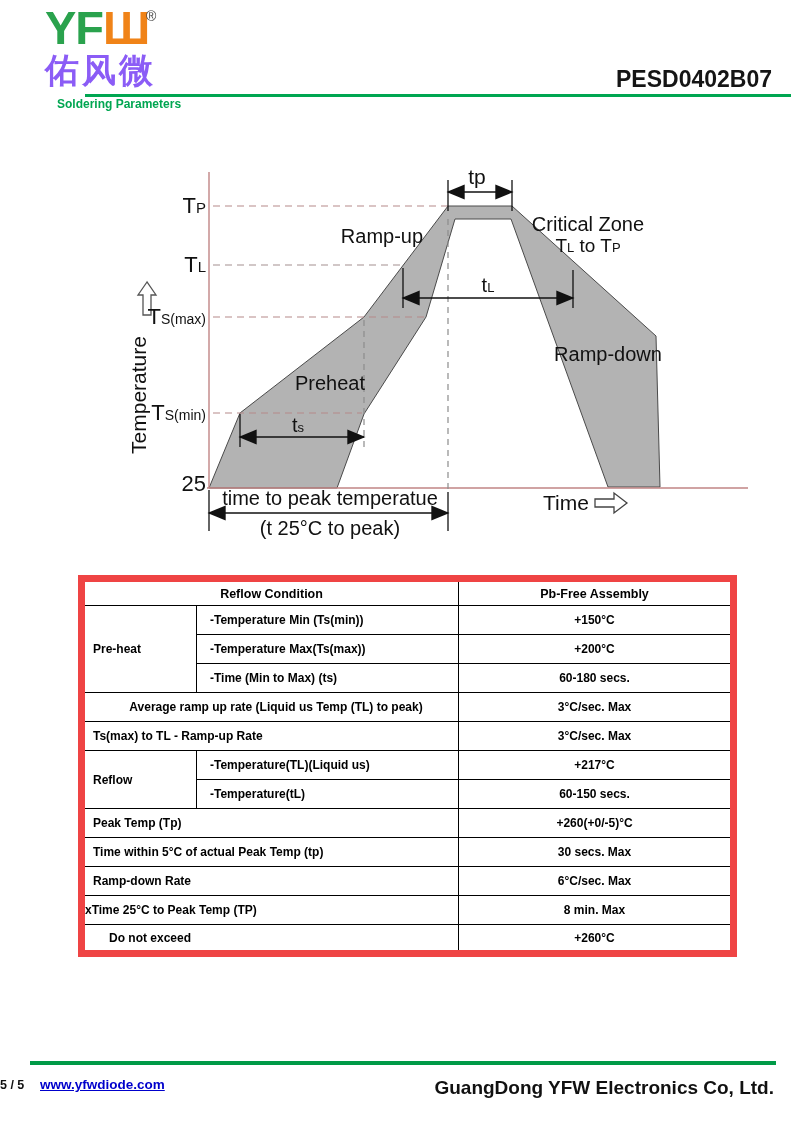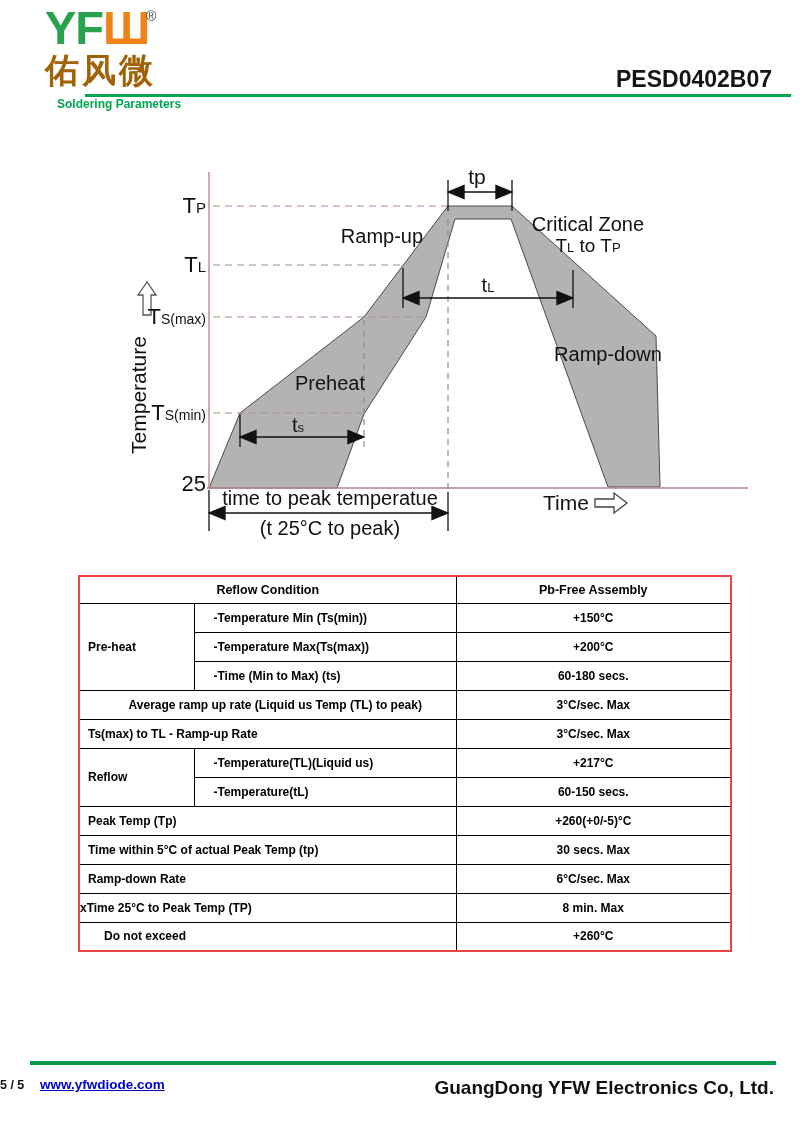--- a/index.html
+++ b/index.html
@@ -5,38 +5,38 @@
   html,body{margin:0;padding:0;background:#e8e8e8;}
   .page{
     position:relative;width:800px;height:1131px;background:#ffffff;
     font-family:"Liberation Sans",sans-serif;overflow:hidden;margin:0 auto;
   }
   
   .logo-main{position:absolute;left:45px;top:4px;font-size:47px;font-weight:800;letter-spacing:-1px;line-height:1;}
   .logo-yf{color:#2aa24d;text-align:right;}
   .logo-w{color:#F08318;}
   .logo-reg{position:absolute;left:146px;top:8px;font-size:14px;color:#444;font-weight:400;}
-  .logo-cn{position:absolute;left:45px;top:50px;font-size:34px;font-weight:700;color:#a16207;letter-spacing:3px;line-height:1.2;}
+  .logo-cn{position:absolute;left:45px;top:50px;font-size:34px;font-weight:700;color:#8b5cf6;letter-spacing:3px;line-height:1.2;}
   .part-number{position:absolute;right:28px;top:66px;font-size:23px;font-weight:700;color:#151515;letter-spacing:0px;}
   .header-rule{position:absolute;left:85px;top:94px;width:706px;height:3px;background:#00A651;}
   .section-title{position:absolute;left:57px;top:97px;font-size:12px;font-weight:700;color:#00A651;}
   
   .diagram-svg{position:absolute;left:0;top:140px;}
   
   .reflow-table{
     position:absolute;left:78px;top:575px;border-collapse:collapse;
     font-size:12px;font-weight:700;color:#000;table-layout:fixed;width:652px;
   }
   .reflow-table td{border:1px solid #000;padding:0 4px;overflow:hidden;}
-  .reflow-table{border:2px solid #ef4444;}
+  .reflow-table{border:7px solid #ef4444;}
   .reflow-table tr{height:29px;}
   .reflow-table tr.head-row{height:27px;}
   .reflow-table td.c-head{text-align:center;font-size:12.5px;}
   .reflow-table td.c-cat{text-align:left;padding-left:8px;}
-  .reflow-table td.c-desc{text-align:left;padding-left:19px;font-weight:700;}
+  .reflow-table td.c-desc{text-align:left;padding-left:13px;font-weight:700;}
   .reflow-table td.c-desc-center{text-align:center;}
   .reflow-table td.c-val{text-align:center;}
   
   .footer-rule{position:absolute;left:30px;top:1061px;width:746px;height:4px;background:#009a47;}
   .footer-site{position:absolute;left:40px;top:1077px;font-size:13.5px;font-weight:700;color:#0000CC;}
   .footer-page{position:absolute;left:0;top:1078px;width:700px;text-align:left;font-size:12.5px;font-weight:700;color:#111;}
   .footer-company{position:absolute;right:26px;top:1077px;font-size:19px;font-weight:700;color:#111;}
 </style>
 </head>
 <body>

